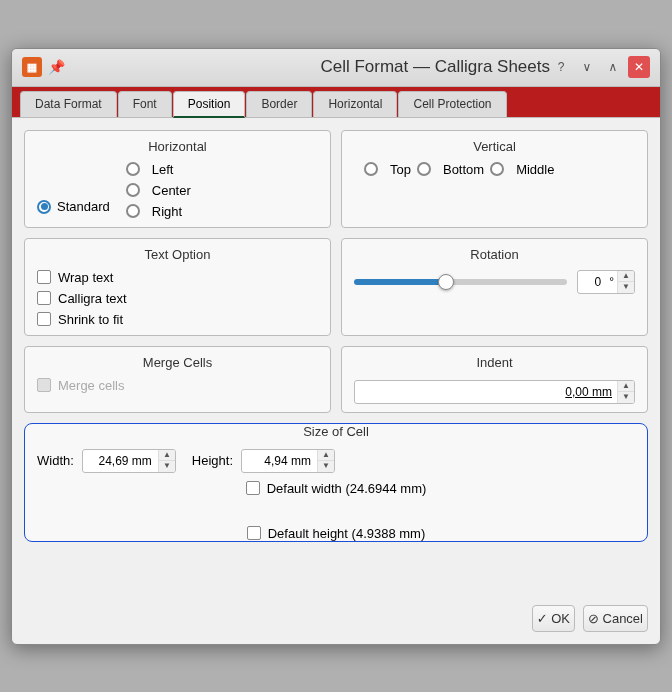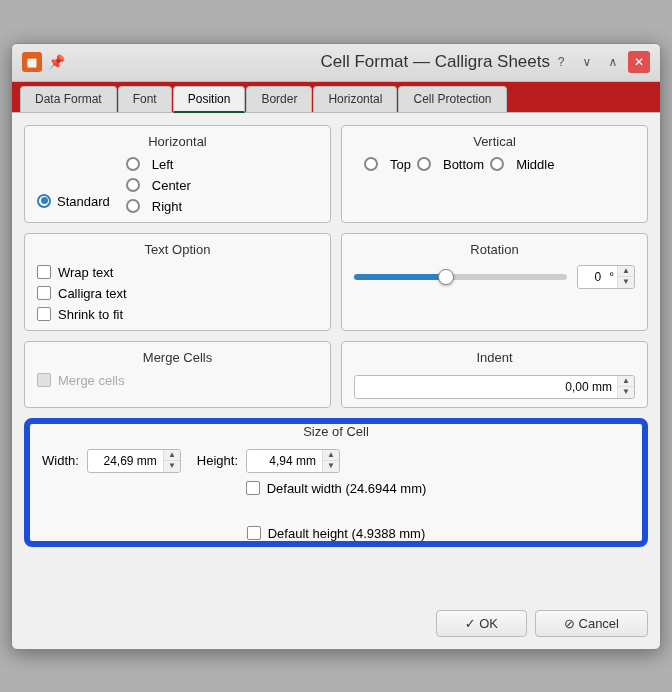--- a/index.html
+++ b/index.html
@@ -141,21 +141,21 @@
       background: #3080c0;
       border-radius: 50%;
     }
     .horiz-section {
       display: flex;
       align-items: center;
       gap: 0;
     }
     .horiz-standard {
       display: flex;
-      align-items: flex-start;
+      align-items: flex-end;
       gap: 6px;
       margin-right: 16px;
       margin-top: 32px;
     }
     .horiz-options {
       display: flex;
       flex-direction: column;
       gap: 6px;
     }
     
@@ -229,21 +229,21 @@
       background: #f0f0f0;
       border: none;
       cursor: pointer;
       display: flex; align-items: center; justify-content: center;
       font-size: 8px; color: #555;
       line-height: 1;
     }
     .spinbox-btn:first-child { border-bottom: 1px solid #ddd; }
     
     .size-section {
-      border: 6px solid #1d4ed8;
+      border: 1px solid #1d4ed8;
       border-radius: 8px;
       background: #f8f8f8;
       padding: 0 12px;
       margin-bottom: 10px;
     }
     .size-title {
       text-align: center;
       margin-bottom: 10px;
       font-size: 13px;
       color: #333;
@@ -286,21 +286,21 @@
     .bottom-bar {
       display: flex;
       justify-content: flex-end;
       gap: 8px;
       padding: 8px 12px 12px;
     }
     .dialog-btn {
       display: flex;
       align-items: center;
       gap: 5px;
-      padding: 5px 28px;
+      padding: 5px 4px;
       border: 1px solid #bbb;
       border-radius: 4px;
       background: linear-gradient(to bottom, #f8f8f8, #e8e8e8);
       cursor: pointer;
       font-size: 13px;
       color: #333;
       margin-top: 33px;
     }
     .vert-radio-group {
       display: flex;
@@ -424,21 +424,21 @@
         <div class="section-title">Merge Cells</div>
         <div class="checkbox-item checkbox-disabled">
           <div class="checkbox-box"></div>
           <span>Merge cells</span>
         </div>
       </div>
 
       <div class="section-box">
         <div class="section-title">Indent</div>
         <div class="spinbox" style="width:100%; margin-top:10px;">
-          <input type="text" style="flex: 1 1 0%; width: auto;" value="0,00 mm">
+          <input type="text" style="flex: 1 1 0%; width: auto; text-decoration: underline;" value="0,00 mm">
           <div class="spinbox-btns">
             <button class="spinbox-btn">▲</button>
             <button class="spinbox-btn">▼</button>
           </div>
         </div>
       </div>
     </div>
 
     <div class="size-section">
       <div class="size-title">Size of Cell</div>

